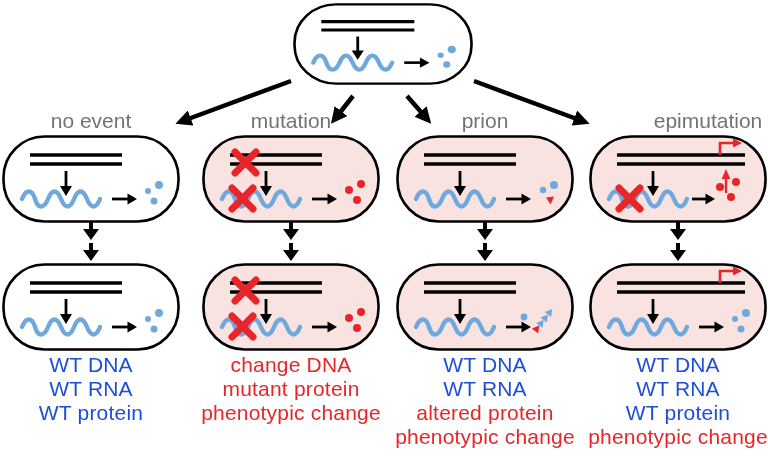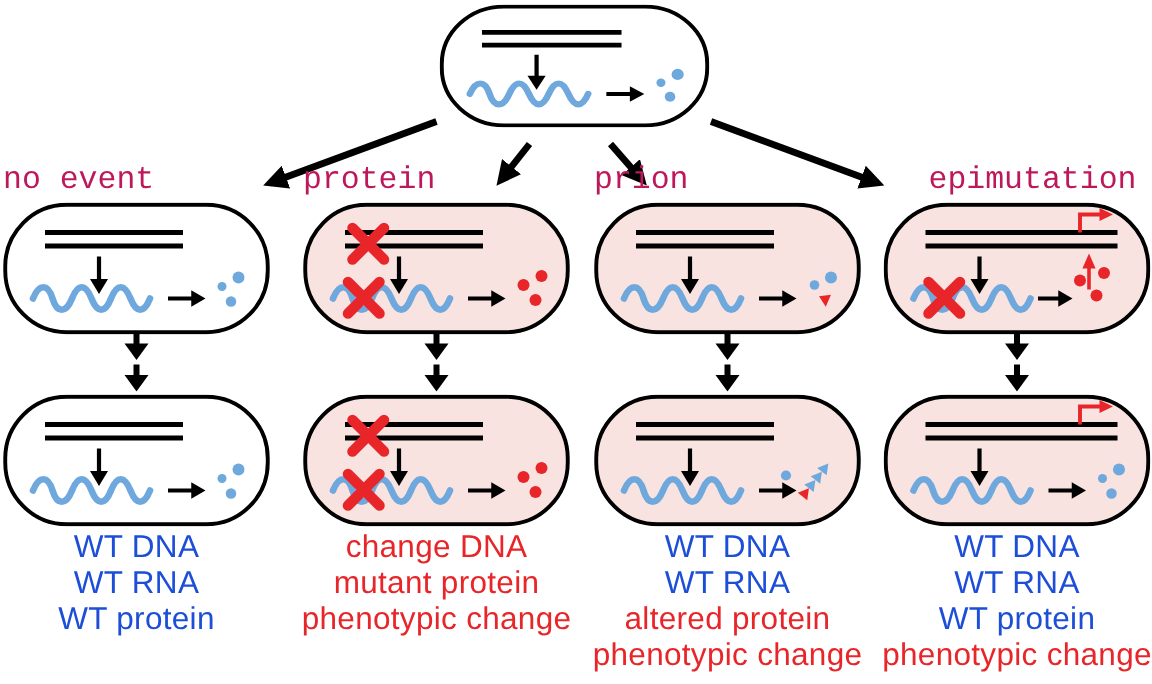--- a/index.html
+++ b/index.html
@@ -9,22 +9,22 @@
   .cell-svg { position:absolute; display:block; }
   .capsule { stroke:#000; stroke-width:2.6; }
   .bg-white { fill:#ffffff; }
   .bg-pink { fill:var(--pink,#f8e3e1); }
   .rna { fill:none; stroke:var(--blue,#6fa8dc); stroke-width:4.4; stroke-linecap:round; }
   .fill-blue { fill:var(--blue,#6fa8dc); }
   .fill-red { fill:var(--red,#e8262a); }
   .xmark { stroke:var(--red,#e8262a); stroke-width:7; stroke-linecap:round; }
   .redline { stroke:var(--red,#e8262a); fill:none; }
 
-  .col-label { position:absolute; top:109px; width:178px; 
-               font-size:21px; color:#be185d; white-space:nowrap;font-family:Liberation Mono, monospace; }
+  .col-label { position:absolute; top:109px; width:178px; text-align:center;
+               font-size:21px; color:#737373; white-space:nowrap; }
 
   .outcomes { position:absolute; top:353px; }
   .outcome { height:24px; line-height:24px; text-align:center; font-size:21px;
              letter-spacing:0.2px; color:#1d4ed8; white-space:nowrap; }
   .outcome[data-status="changed"] { color:var(--red,#e8262a); }
 
   .connector { position:absolute; top:221px; }
 </style>
 </head>
 <body>
@@ -59,21 +59,21 @@
         <path d="M0,0 L10,5 L0,10 z" fill="#000"></path>
       </marker>
     </defs>
     <line x1="291" y1="5" x2="180" y2="46" stroke="#000" stroke-width="4.5" marker-end="url(#bh)"></line>
     <line x1="353" y1="20" x2="334" y2="44" stroke="#000" stroke-width="4.5" marker-end="url(#bh)"></line>
     <line x1="407" y1="20" x2="428" y2="44" stroke="#000" stroke-width="4.5" marker-end="url(#bh)"></line>
     <line x1="474" y1="5" x2="585" y2="46" stroke="#000" stroke-width="4.5" marker-end="url(#bh)"></line>
   </svg>
 
   <div class="col-label" style="left:2px">no event</div>
-  <div class="col-label" style="left:202px">protein</div>
+  <div class="col-label" style="left:202px">mutation</div>
   <div class="col-label" style="left:396px">prion</div>
   <div class="col-label" style="left:619px">epimutation</div>
 
   <svg class="cell-svg" style="left:2px;top:135px" width="178" height="88" viewBox="0 0 178 88">
     <rect class="capsule bg-white" x="1.5" y="1.5" width="175" height="85" rx="41"></rect>
     <g stroke="#000" stroke-width="3.4">
       <line x1="28" y1="20" x2="120" y2="20"></line>
         <line x1="28" y1="29" x2="120" y2="29"></line>
     </g>
     <g>

